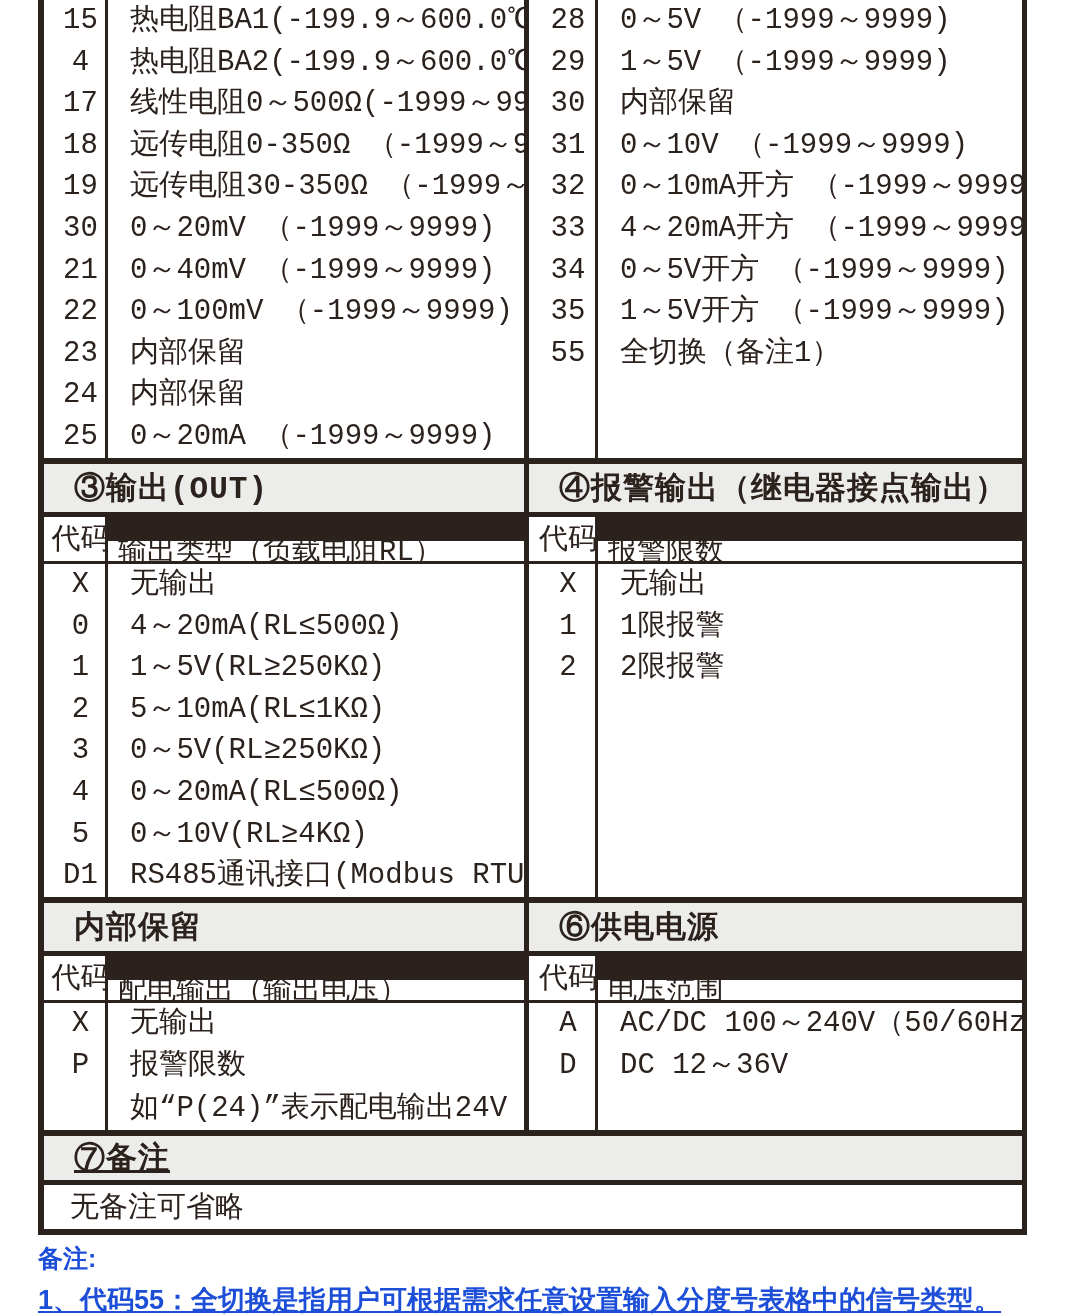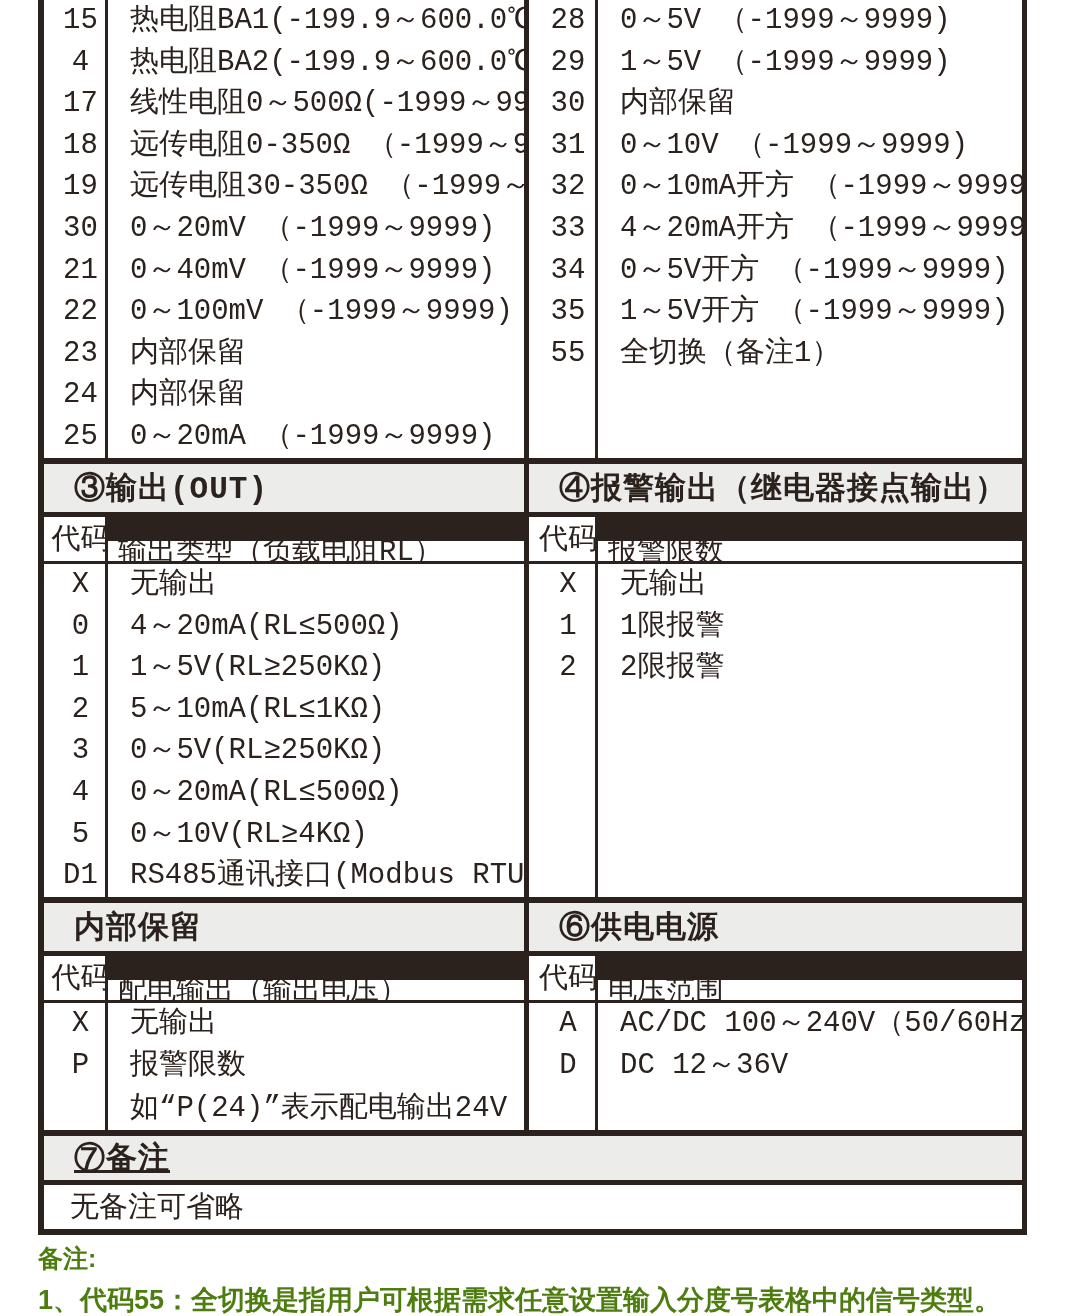--- a/index.html
+++ b/index.html
@@ -20,23 +20,23 @@
   .subh.center{justify-content:center;}
   .subh.desc{padding-left:10px;margin-top:24px;}
   .note-body{display:flex;align-items:center;padding-left:26px;font-size:29px;box-sizing:border-box;}
   
   .c2{grid-column:2;} .c4{grid-column:4;} .c6{grid-column:6;} .c8{grid-column:8;}
   .cl{grid-column:2 / span 3;} .cr{grid-column:6 / span 3;} .cfull{grid-column:2 / span 7;}
   .r1{grid-row:1;} .r3{grid-row:3;} .r5{grid-row:5;} .r7{grid-row:7;} .r9{grid-row:9;}
   .r11{grid-row:11;} .r13{grid-row:13;} .r15{grid-row:15;text-decoration:underline;} .r17{grid-row:17;}
   
   .footnotes{position:absolute;left:38px;top:1243px;width:1010px;
-             font-family:"Liberation Sans","DejaVu Sans",sans-serif;font-weight:700;color:#4d7c0f;}
+             font-family:"Liberation Sans","DejaVu Sans",sans-serif;font-weight:700;color:#1d4ed8;}
   .footnotes .fh{font-size:25px;line-height:30px;}
-  .footnotes .fi{font-size:27px;line-height:32px;margin-top:11px;white-space:nowrap;}
+  .footnotes .fi{font-size:27px;line-height:32px;margin-top:11px;white-space:nowrap;text-decoration:underline;}
 </style>
 </head>
 <body>
 
 <div class="sheet">
   <div class="frame">
 
     <div class="cell codes c2 r1">
       <div>15</div>
       <div>4</div>

